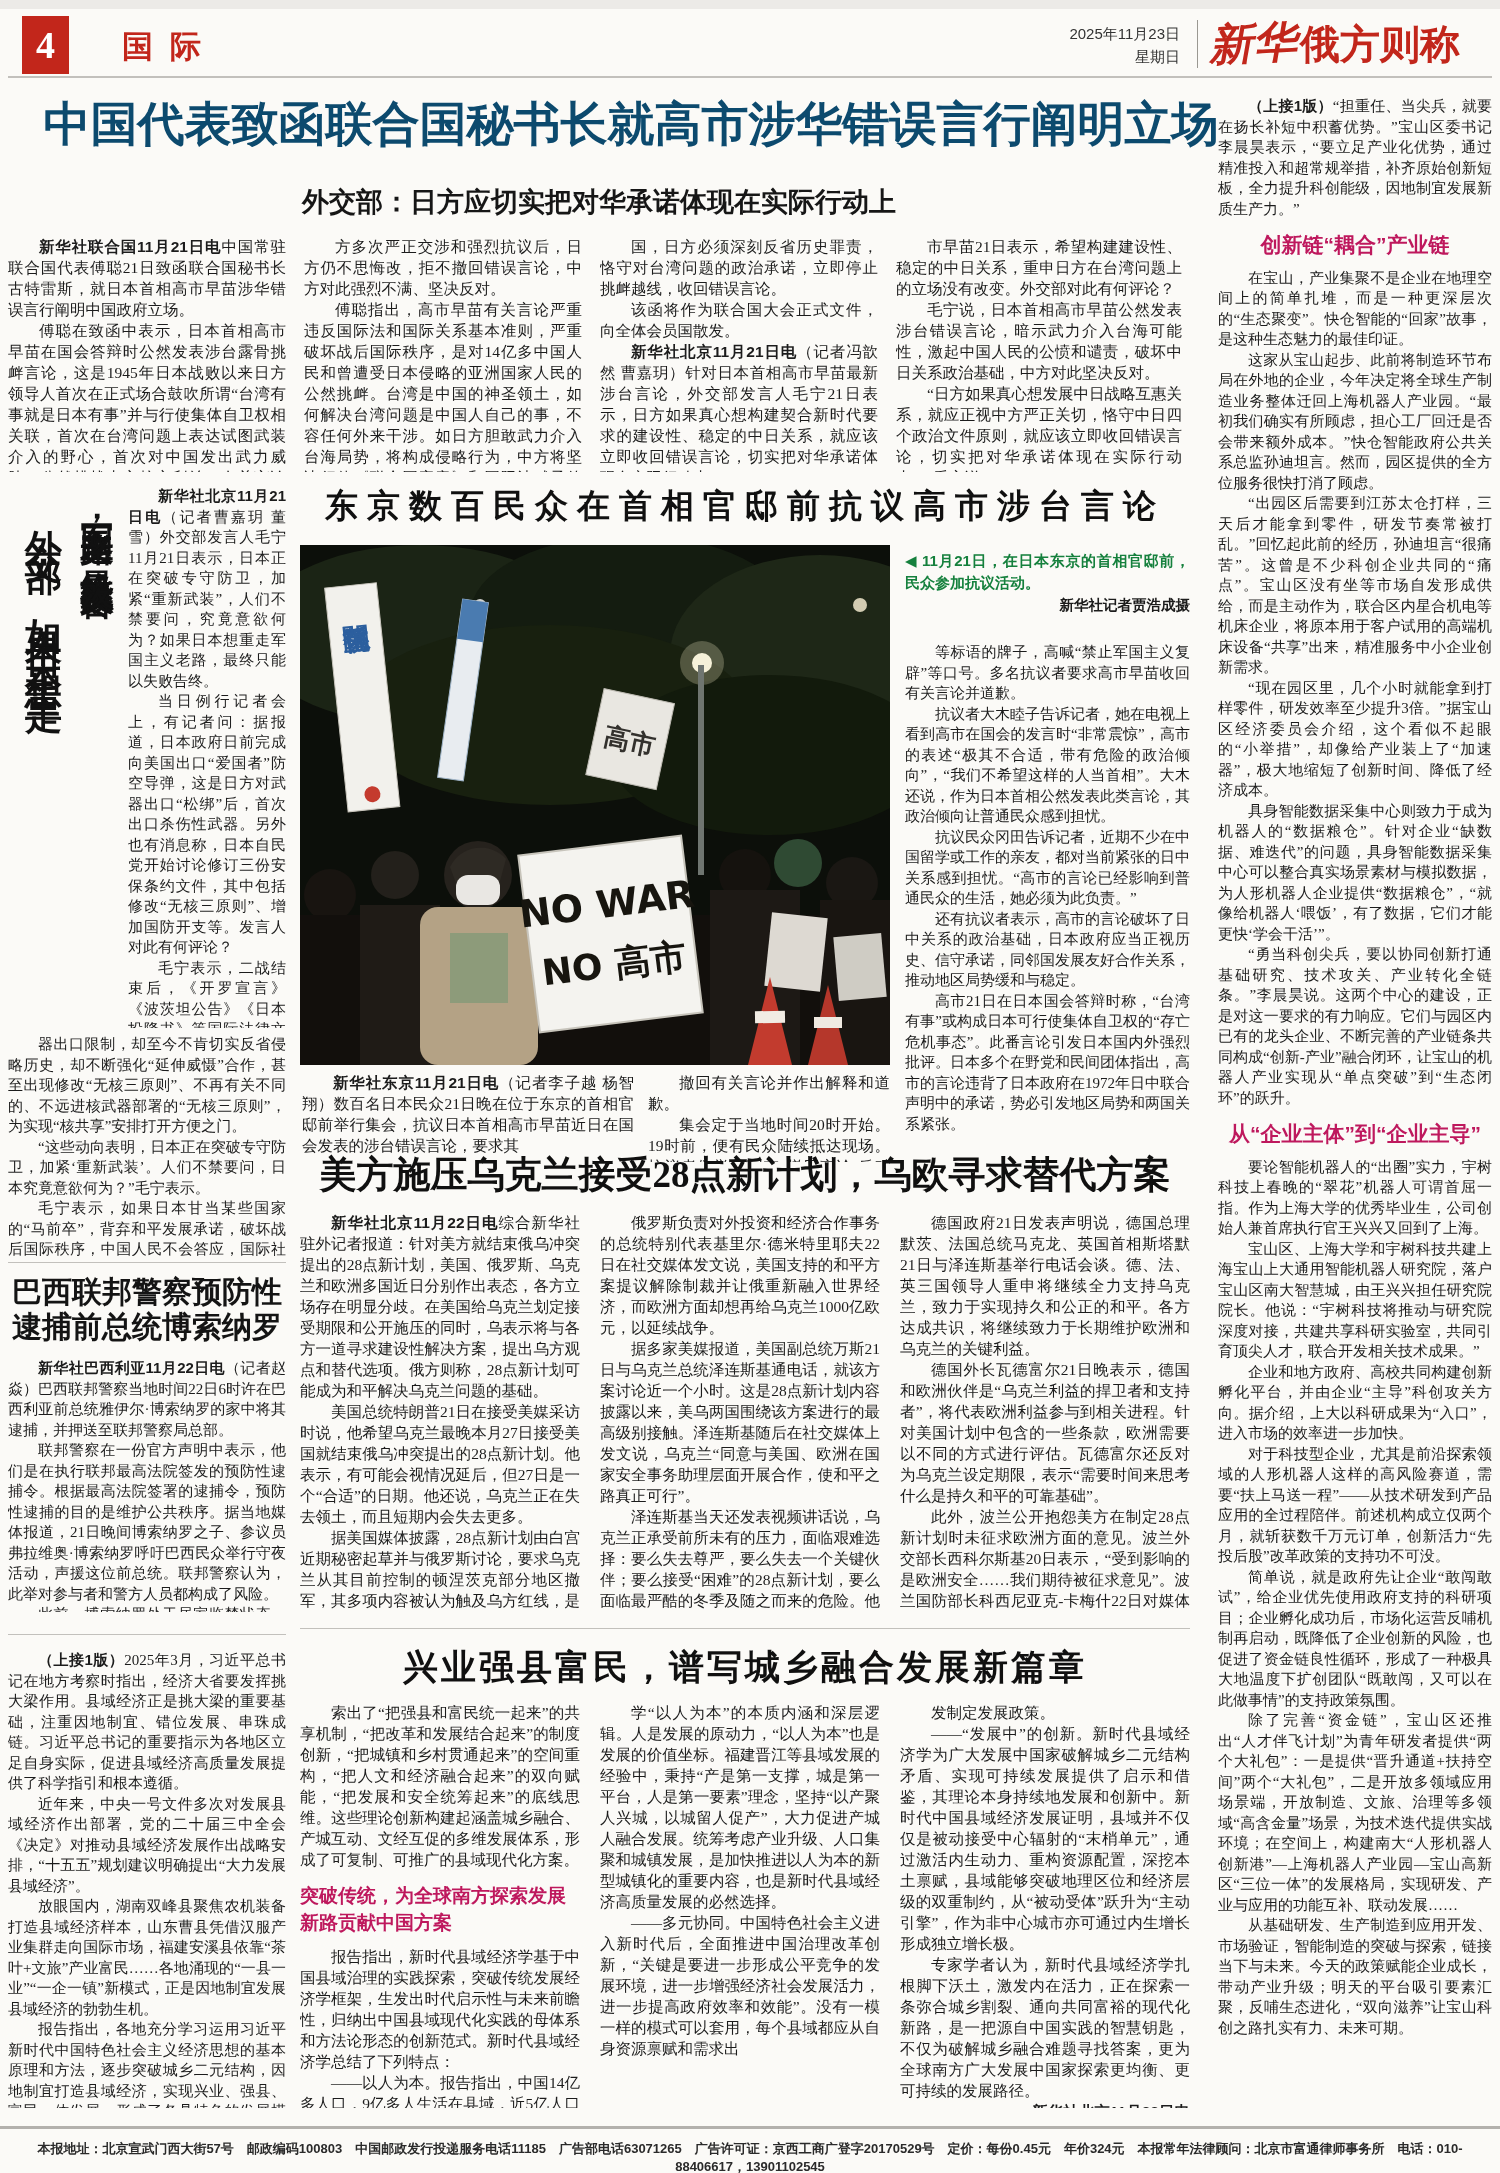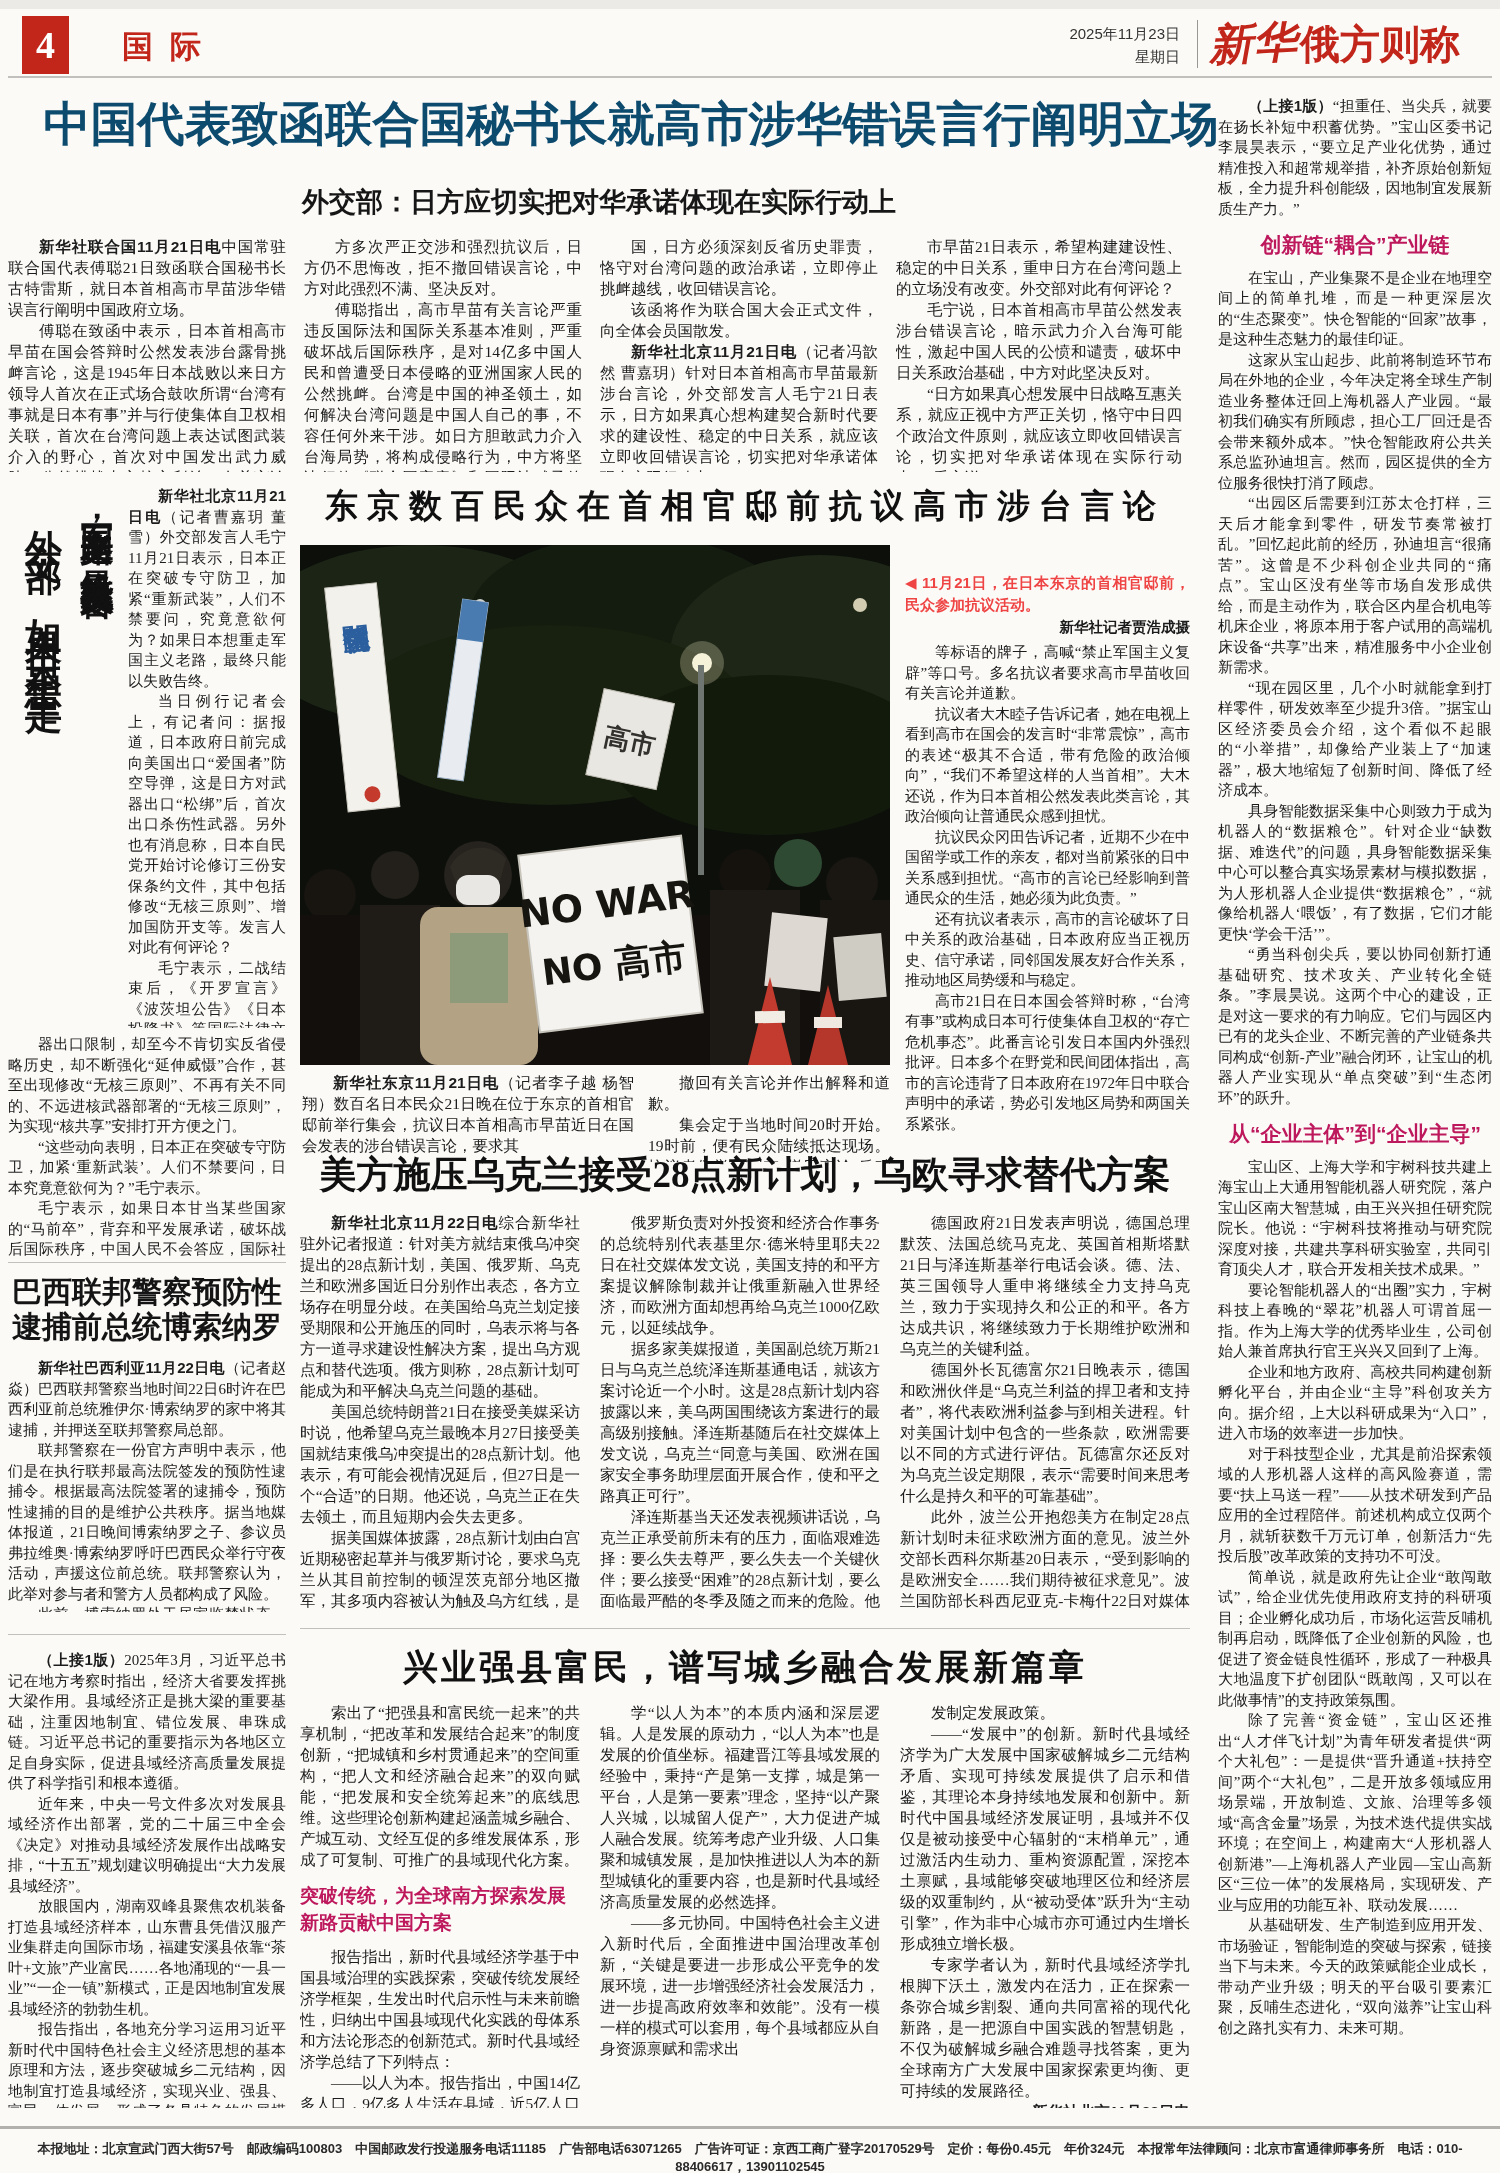--- a/index.html
+++ b/index.html
@@ -37,21 +37,21 @@
   
   .vh{writing-mode:vertical-rl;font-weight:700;color:#111;}
   .vh1{left:18px;top:500px;font-size:37px;letter-spacing:13px;height:520px;}
   .vh2{left:74px;top:497px;font-size:33px;letter-spacing:2px;height:540px;}
   
   .sidebar{left:1218px;top:96px;width:274px;height:2014px;}
   .sidebar h3,.inline-sub{font-family:"Liberation Sans","DejaVu Sans",sans-serif;font-weight:700;
            font-size:21px;text-align:center;margin:16px 0 12px 0;color:#be185d;}
   .inline-sub{font-size:19px;text-align:left;line-height:27px;margin:12px 0 10px 0;text-indent:0;}
   .caption{font-family:"Liberation Sans","DejaVu Sans",sans-serif;font-weight:700;font-size:15px;
-           line-height:22px;text-align:justify;color:#ef4444;margin-top:22px;}
+           line-height:22px;text-align:justify;color:#15803d;}
   .credit{text-align:right;font-weight:700;font-size:14.5px;
           font-family:"Liberation Sans","DejaVu Sans",sans-serif;margin-top:2px;}
   .dateline-end{text-align:right;font-weight:700;text-indent:0;
           font-family:"Liberation Sans","DejaVu Sans",sans-serif;}
   
   .footrule{left:0;top:2126px;width:1500px;height:3px;background:#b3b1ad;}
   .footer{left:30px;top:2140px;width:1440px;text-align:center;font-weight:700;font-size:13px;
           font-family:"Liberation Sans","DejaVu Sans",sans-serif;color:#2a2a2a;}
   .photo-frame{left:300px;top:545px;width:590px;height:520px;background:#0b0e09;}
 </style>
@@ -260,22 +260,22 @@
     <div>
         <p>在宝山，产业集聚不是企业在地理空间上的简单扎堆，而是一种更深层次的“生态聚变”。快仓智能的“回家”故事，是这种生态魅力的最佳印证。</p>
         <p>这家从宝山起步、此前将制造环节布局在外地的企业，今年决定将全球生产制造业务整体迁回上海机器人产业园。“最初我们确实有所顾虑，担心工厂回迁是否会带来额外成本。”快仓智能政府公共关系总监孙迪坦言。然而，园区提供的全方位服务很快打消了顾虑。</p>
         <p>“出园区后需要到江苏太仓打样，三天后才能拿到零件，研发节奏常被打乱。”回忆起此前的经历，孙迪坦言“很痛苦”。这曾是不少科创企业共同的“痛点”。宝山区没有坐等市场自发形成供给，而是主动作为，联合区内星合机电等机床企业，将原本用于客户试用的高端机床设备“共享”出来，精准服务中小企业创新需求。</p>
         <p>“现在园区里，几个小时就能拿到打样零件，研发效率至少提升3倍。”据宝山区经济委员会介绍，这个看似不起眼的“小举措”，却像给产业装上了“加速器”，极大地缩短了创新时间、降低了经济成本。</p>
         <p>具身智能数据采集中心则致力于成为机器人的“数据粮仓”。针对企业“缺数据、难迭代”的问题，具身智能数据采集中心可以整合真实场景素材与模拟数据，为人形机器人企业提供“数据粮仓”，“就像给机器人‘喂饭’，有了数据，它们才能更快‘学会干活’”。</p>
         <p>“勇当科创尖兵，要以协同创新打通基础研究、技术攻关、产业转化全链条。”李晨昊说。这两个中心的建设，正是对这一要求的有力响应。它们与园区内已有的龙头企业、不断完善的产业链条共同构成“创新-产业”融合闭环，让宝山的机器人产业实现从“单点突破”到“生态闭环”的跃升。</p>
       </div>
     <h3>从“企业主体”到“企业主导”</h3>
     <div>
+        <p>要论智能机器人的“出圈”实力，宇树科技上春晚的“翠花”机器人可谓首屈一指。作为上海大学的优秀毕业生，公司创始人兼首席执行官王兴兴又回到了上海。</p>
         <p>宝山区、上海大学和宇树科技共建上海宝山上大通用智能机器人研究院，落户宝山区南大智慧城，由王兴兴担任研究院院长。他说：“宇树科技将推动与研究院深度对接，共建共享科研实验室，共同引育顶尖人才，联合开发相关技术成果。”</p>
-        <p>要论智能机器人的“出圈”实力，宇树科技上春晚的“翠花”机器人可谓首屈一指。作为上海大学的优秀毕业生，公司创始人兼首席执行官王兴兴又回到了上海。</p>
         <p>企业和地方政府、高校共同构建创新孵化平台，并由企业“主导”科创攻关方向。据介绍，上大以科研成果为“入口”，进入市场的效率进一步加快。</p>
         <p>对于科技型企业，尤其是前沿探索领域的人形机器人这样的高风险赛道，需要“扶上马送一程”——从技术研发到产品应用的全过程陪伴。前述机构成立仅两个月，就斩获数千万元订单，创新活力“先投后股”改革政策的支持功不可没。</p>
         <p>简单说，就是政府先让企业“敢闯敢试”，给企业优先使用政府支持的科研项目；企业孵化成功后，市场化运营反哺机制再启动，既降低了企业创新的风险，也促进了资金链良性循环，形成了一种极具大地温度下扩创团队“既敢闯，又可以在此做事情”的支持政策氛围。</p>
         <p>除了完善“资金链”，宝山区还推出“人才伴飞计划”为青年研发者提供“两个大礼包”：一是提供“晋升通道+扶持空间”两个“大礼包”，二是开放多领域应用场景端，开放制造、文旅、治理等多领域“高含金量”场景，为技术迭代提供实战环境；在空间上，构建南大“人形机器人创新港”—上海机器人产业园—宝山高新区“三位一体”的发展格局，实现研发、产业与应用的功能互补、联动发展……</p>
         <p>从基础研发、生产制造到应用开发、市场验证，智能制造的突破与探索，链接当下与未来。今天的政策赋能企业成长，带动产业升级；明天的平台吸引要素汇聚，反哺生态进化，“双向滋养”让宝山科创之路扎实有力、未来可期。</p>
       </div>
   </div>
 
   <div class="abs footrule"></div>
   <div class="abs footer">本报地址：北京宣武门西大街57号　邮政编码100803　中国邮政发行投递服务电话11185　广告部电话63071265　广告许可证：京西工商广登字20170529号　定价：每份0.45元　年价324元　本报常年法律顾问：北京市富通律师事务所　电话：010-88406617，13901102545</div>

